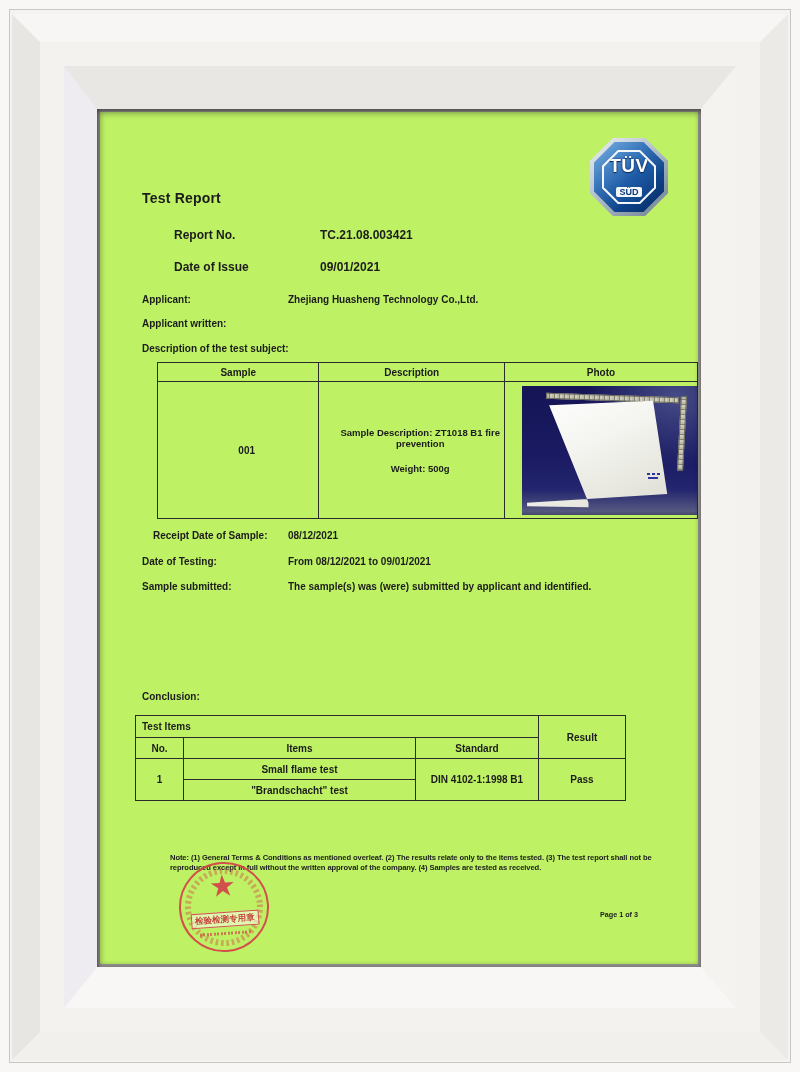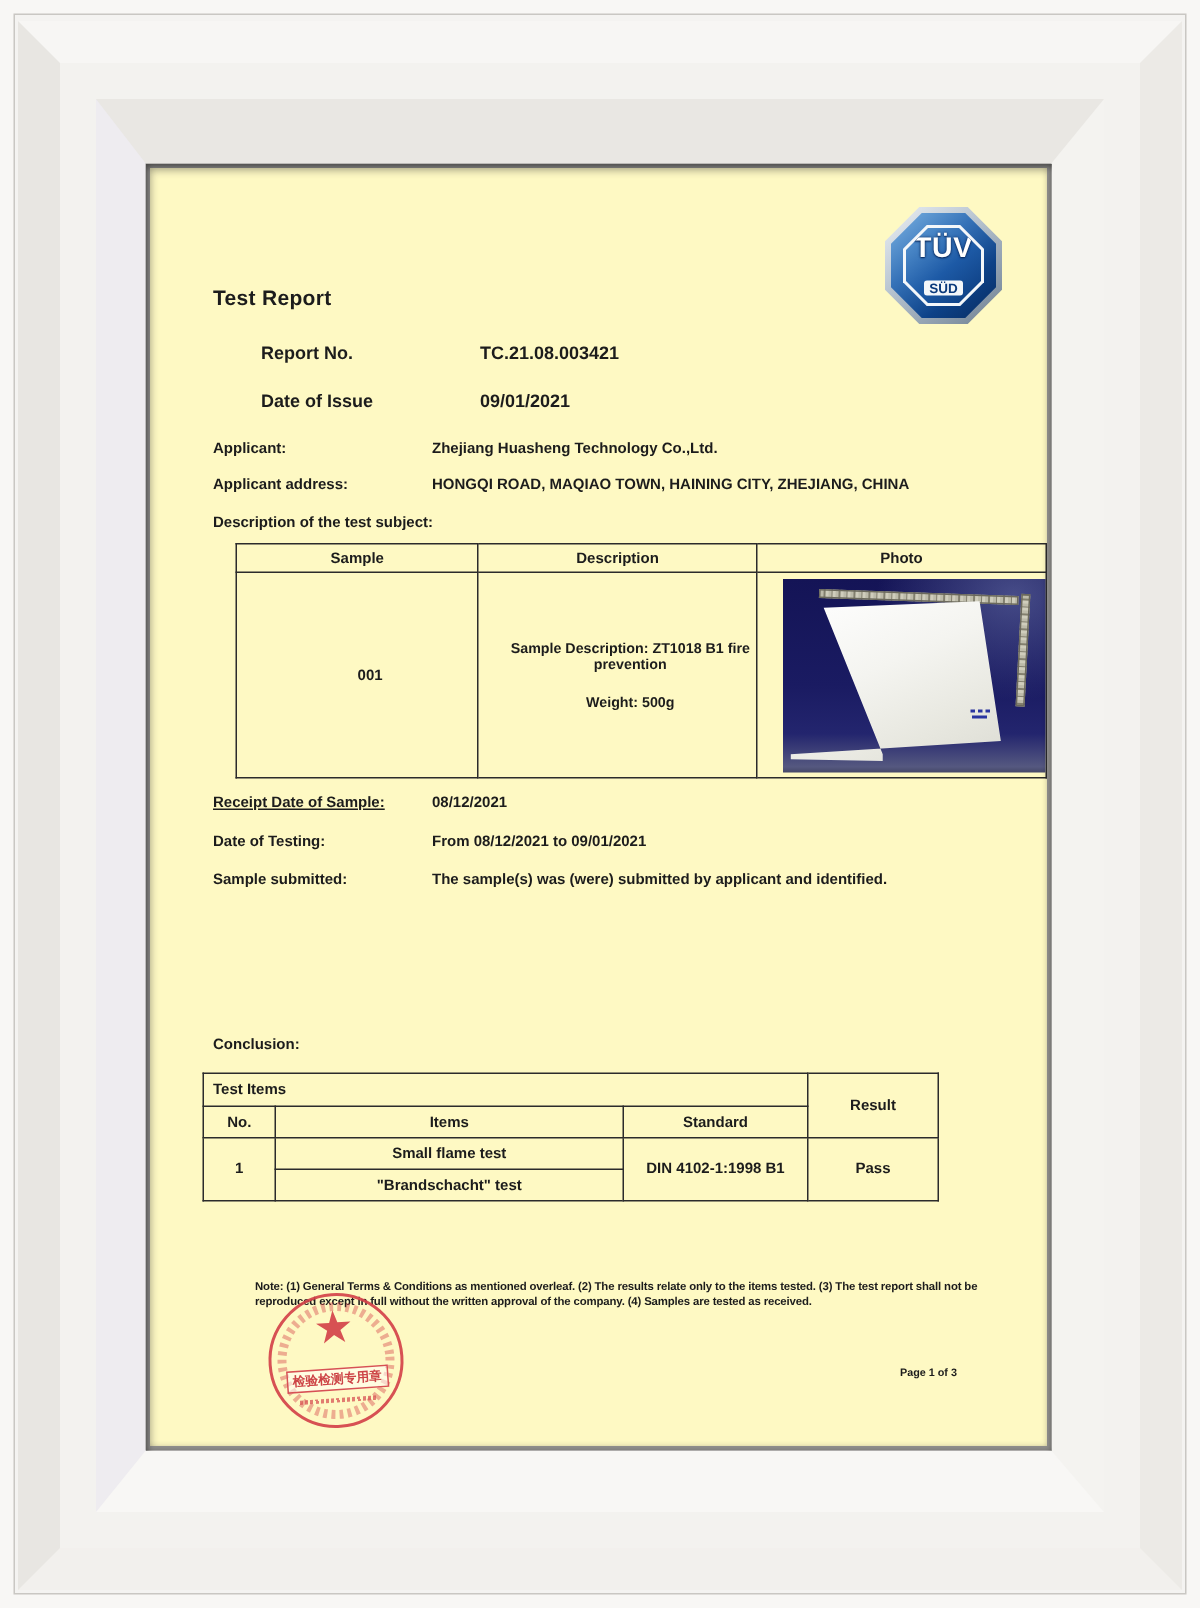--- a/index.html
+++ b/index.html
@@ -13,21 +13,21 @@
               border-color:#f7f6f4 #eceae6 #f2f0ed #e8e6e2; }
   .f-flat   { position:absolute; left:40px; top:42px; right:40px; bottom:40px; background:#f3f2ef; }
   .f-slope2 { position:absolute; left:64px; top:66px; right:64px; bottom:64px;
               border-style:solid; border-width:44px 36px 42px 34px;
               border-color:#e9e7e3 #f4f3f0 #f8f7f5 #eeecf0; }
   .opening  { position:absolute; left:97px; top:109px; right:99px; bottom:105px;
               background:#8f8e8c; box-shadow: inset 1px 2px 5px rgba(0,0,0,.55); }
 
   
   .paper { position:absolute; left:100px; top:112px; width:598px; height:852px;
-           background:#fef9c3; color:#1c1c1c; }
+           background:#bef264; color:#1c1c1c; }
   .paper-shadow { position:absolute; inset:0; pointer-events:none;
            box-shadow: inset 2px 3px 6px -2px rgba(30,30,35,.45), inset -2px -2px 5px -3px rgba(30,30,35,.3); }
 
   .abs { position:absolute; }
 
   .h-title { font-size:14px; font-weight:bold; letter-spacing:.2px; }
   .lbl12 { font-size:12px; font-weight:bold;margin-left:32px; }
   .lbl10 { font-size:10px; font-weight:bold; }
 
   
@@ -125,22 +125,21 @@
 
     <div class="abs lbl12" style="left:42px; top:116px;">Report No.</div>
     <div class="abs lbl12" style="left:188px; top:116px;">TC.21.08.003421</div>
 
     <div class="abs lbl12" style="left:42px; top:148px;">Date of Issue</div>
     <div class="abs lbl12" style="left:188px; top:148px;">09/01/2021</div>
 
     <div class="abs lbl10" style="left:42px; top:182px;">Applicant:</div>
     <div class="abs lbl10" style="left:188px; top:182px;">Zhejiang Huasheng Technology Co.,Ltd.</div>
 
-    <div class="abs lbl10" style="left:42px; top:206px;">Applicant address:</div>
-    <div class="abs lbl10" style="left:188px; top:206px;">HONGQI ROAD, MAQIAO TOWN, HAINING CITY, ZHEJIANG, CHINA</div>
+    <div class="abs lbl10" style="left:42px; top:206px;">Applicant written:</div>
 
     <div class="abs lbl10" style="left:42px; top:231px;">Description of the test subject:</div>
 
     <table class="t1">
       <tbody>
           <tr class="hrow">
         <td class="c-sample">Sample</td>
         <td class="c-desc">Description</td>
         <td class="c-photo">Photo</td>
       </tr>
@@ -161,21 +160,21 @@
                   <i></i>
                   <i></i>
                   <u></u>
                 </div>
           </div>
         </td>
       </tr>
     </tbody>
       </table>
 
-    <div class="abs lbl10" style="left:42px; top:418px;text-decoration:underline;">Receipt Date of Sample:</div>
+    <div class="abs lbl10" style="left:53px; top:418px;">Receipt Date of Sample:</div>
     <div class="abs lbl10" style="left:188px; top:418px;">08/12/2021</div>
 
     <div class="abs lbl10" style="left:42px; top:444px;">Date of Testing:</div>
     <div class="abs lbl10" style="left:188px; top:444px;">From 08/12/2021 to 09/01/2021</div>
 
     <div class="abs lbl10" style="left:42px; top:469px;">Sample submitted:</div>
     <div class="abs lbl10" style="left:188px; top:469px;">The sample(s) was (were) submitted by applicant and identified.</div>
 
     <div class="abs lbl10" style="left:42px; top:579px;">Conclusion:</div>
 

